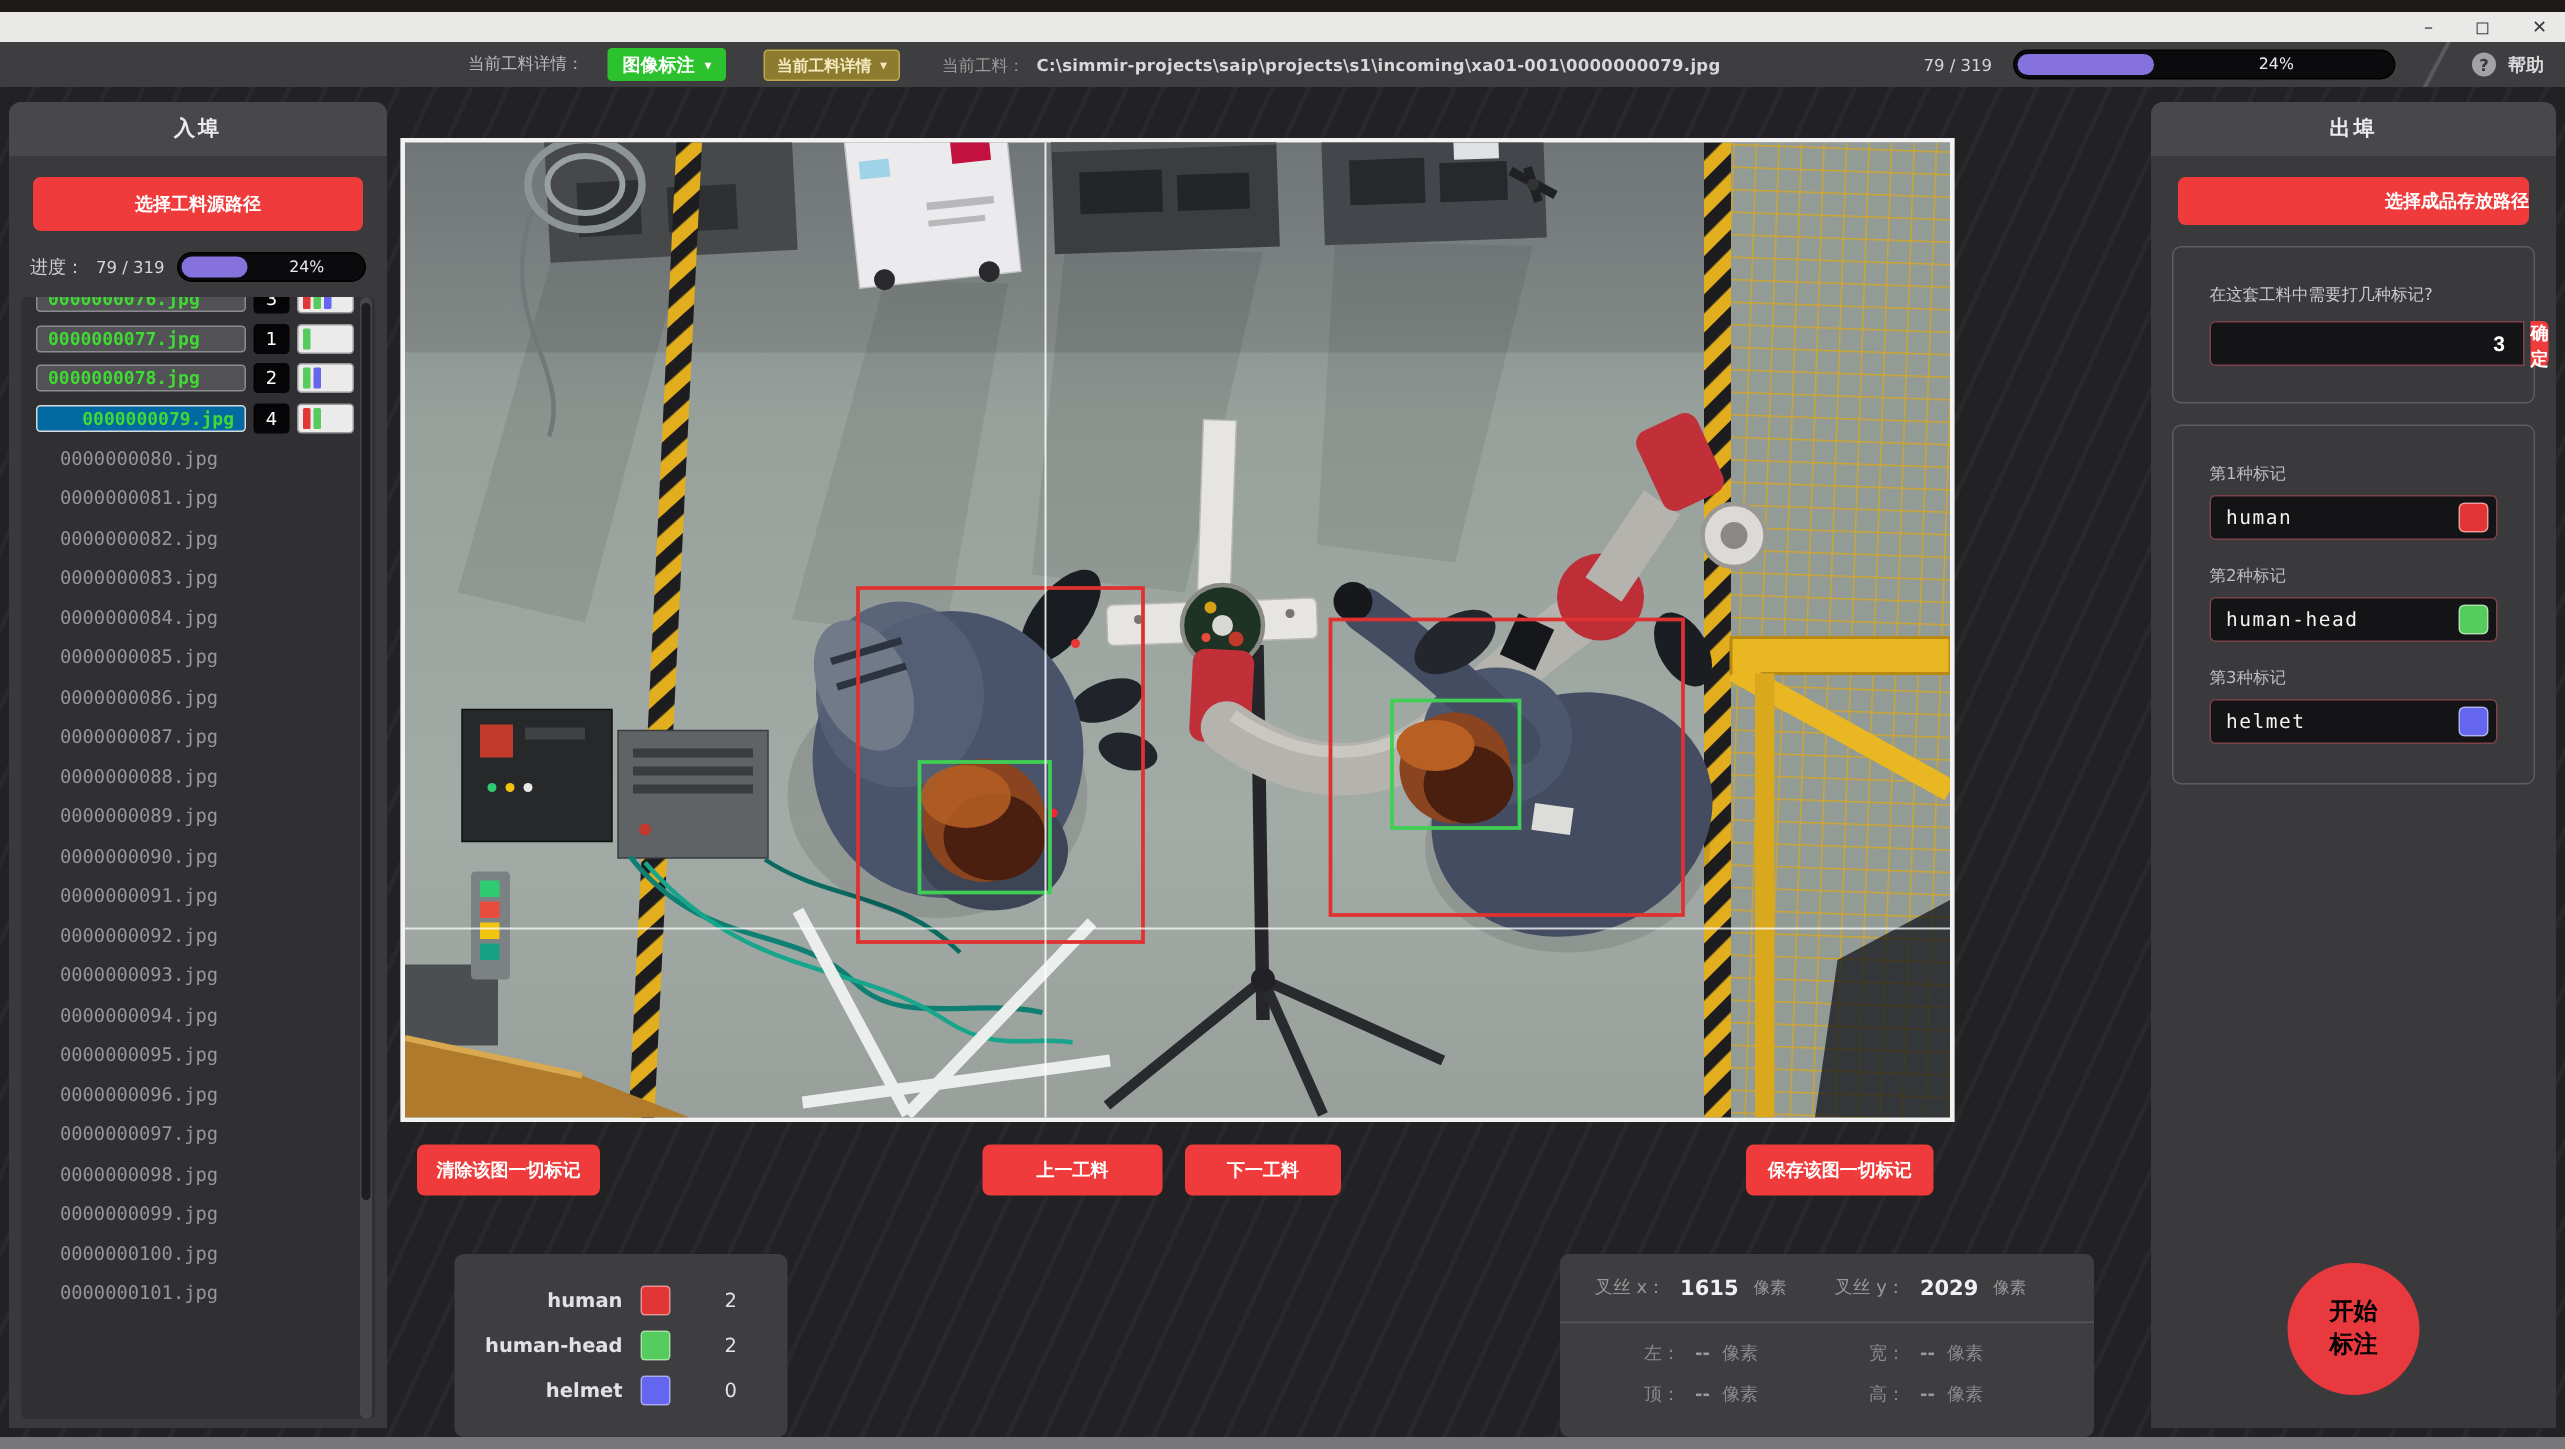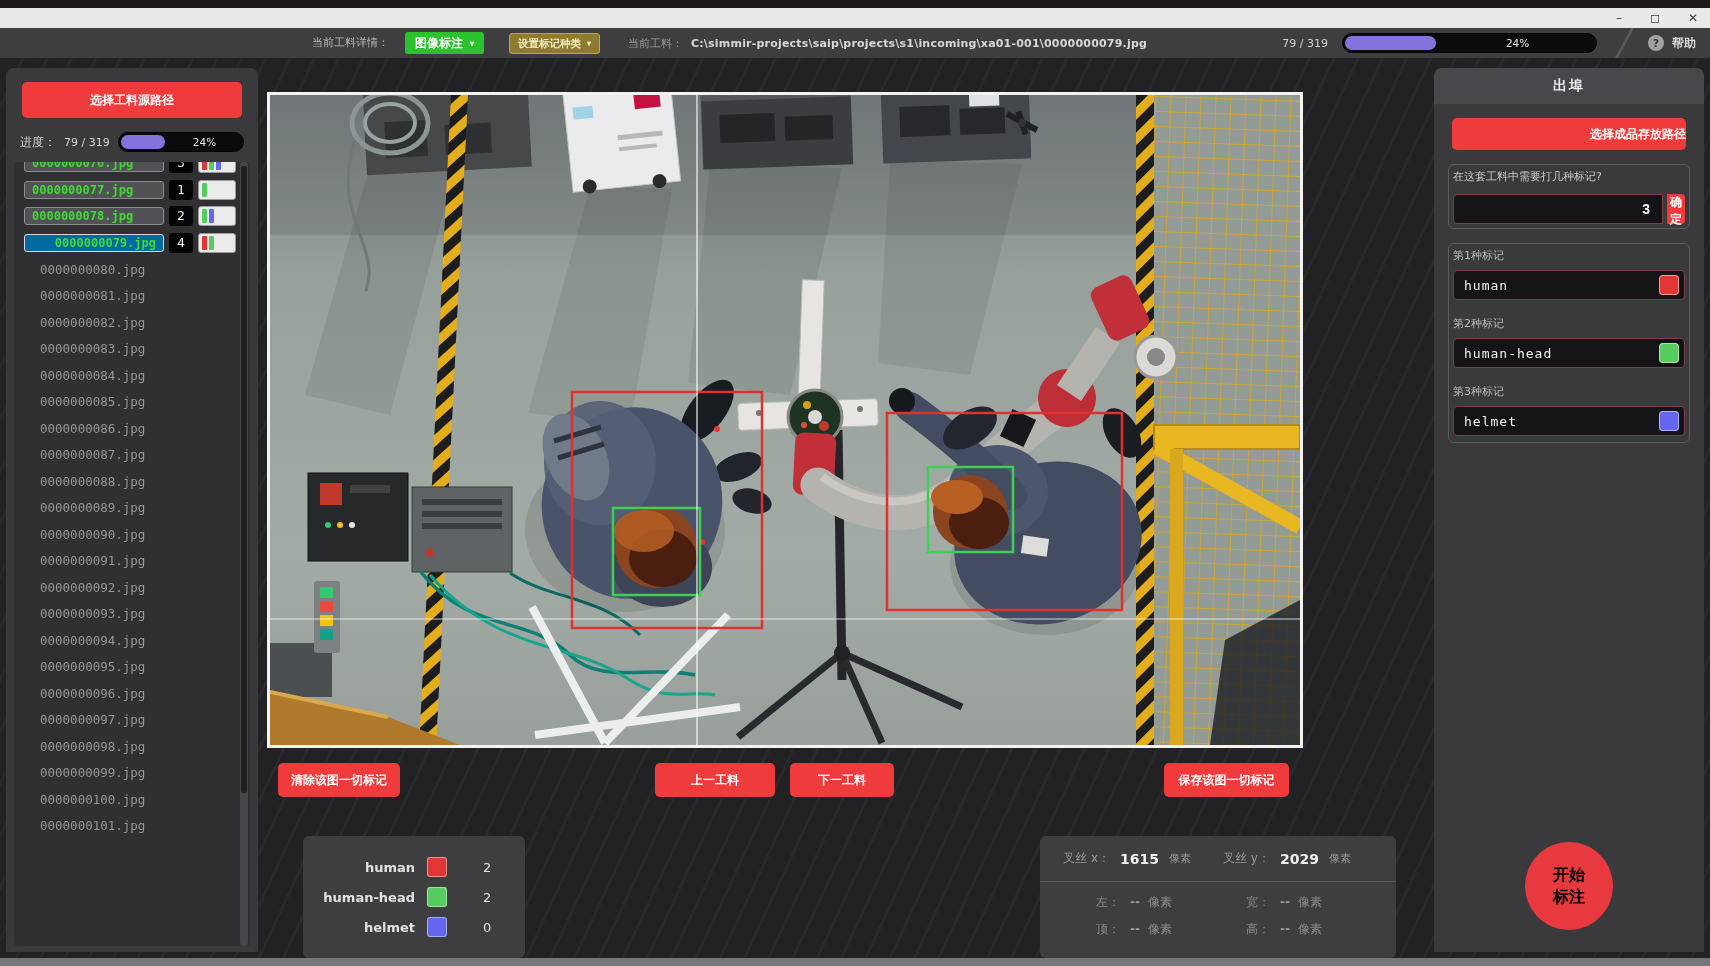--- a/index.html
+++ b/index.html
@@ -74,21 +74,21 @@
   .file-row.plain { padding-left:16px; color:#97979b; font-family:"DejaVu Sans Mono","Liberation Mono",monospace; font-size:12.5px; }
   .vscroll { position:absolute; right:2px; top:0; bottom:0; width:8px; background:#46464a; border-radius:4px; }
   .vscroll .thumb { position:absolute; left:1px; right:1px; top:4px; height:80%; background:#1e1e21; border-radius:3px; }
 
   
   .panel-right .select-btn { margin:14px 18px 0 18px; height:32px; flex:0 0 auto;text-align:right; }
   .tabs { display:flex; margin:16px 14px 0 14px; border-bottom:1px solid #55555a; flex:0 0 auto; }
   .tab { height:28px; padding:0 12px; font-size:12px; display:flex; align-items:center; border-radius:4px 4px 0 0; cursor:pointer; }
   .tab.active { background:#ef3b3b; color:#fff; font-weight:bold; }
   .tab.inactive { background:#434347; color:#909094; }
-  .rbox { margin:14px 14px 0 14px; border:1px solid #5c5c61; border-radius:6px; padding:4px; flex:0 0 auto; }
+  .rbox { margin:14px 14px 0 14px; border:1px solid #5c5c61; border-radius:6px; padding:24px; flex:0 0 auto; }
   .rbox .question { font-size:11px; color:#c9c9cb; margin-bottom:10px; }
   .count-row { display:flex; }
   .count-input { flex:1; height:30px; background:#141416; border:1.5px solid #7c4348; border-radius:4px 0 0 4px;
     color:#fff; font-size:14px; font-weight:bold; text-align:right; padding-right:12px; }
   .count-confirm { width:76px; height:30px; border-radius:0 4px 4px 0; margin-left:4px; }
   .mark-group { margin-bottom:16px; }
   .mark-group:last-child { margin-bottom:2px; }
   .mark-label { font-size:11px; color:#bdbdbf; margin-bottom:7px; }
   .mark-input { position:relative; height:30px; background:#141416; border:1.5px solid #7c4348; border-radius:4px;
     display:flex; align-items:center; }
@@ -145,21 +145,21 @@
 </div>
 <div class="logo-slash"></div>
 
 <div class="appbar">
   <span class="mode-label">当前工料详情：</span>
   <button class="btn-mode-primary">
     <span>图像标注</span>
     <span class="caret">▾</span>
   </button>
   <button class="btn-mode-secondary">
-    <span>设置标记种类</span>
+    <span>当前工料详情</span>
     <span class="caret">▾</span>
   </button>
   <div class="file-info">
     <span class="lbl">当前工料：</span>
     <span class="path">C:\simmir-projects\saip\projects\s1\incoming\xa01-001\0000000079.jpg</span>
   </div>
   <div class="appbar-right">
     <span class="frac">79 / 319</span>
     <div class="pill">
       <div class="fill"></div>
@@ -167,20 +167,21 @@
     </div>
     <div class="appbar-slash"></div>
     <div class="help">
       <span class="qmark">?</span>
       <span class="txt">帮助</span>
     </div>
   </div>
 </div>
 
 <div class="panel panel-left">
+  <div class="panel-header">入埠</div>
   <button class="btn-red select-btn">选择工料源路径</button>
   <div class="progress-row">
     <span class="lbl">进度：</span>
     <span class="frac">79 / 319</span>
     <div class="pill">
       <div class="fill"></div>
       <span class="pct">24%</span>
     </div>
   </div>
   <div class="file-list-wrap">

